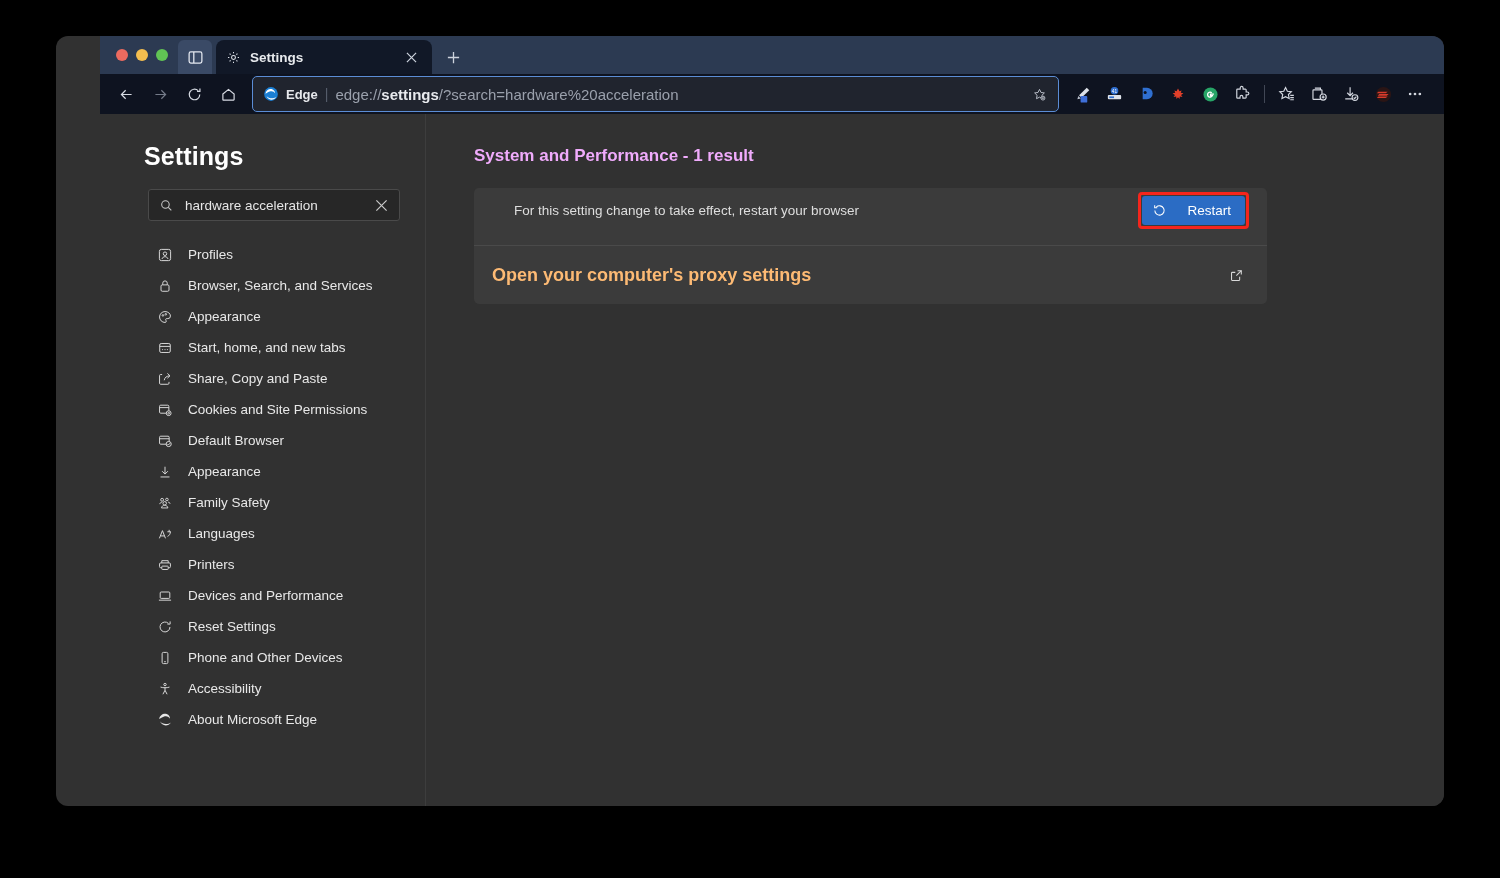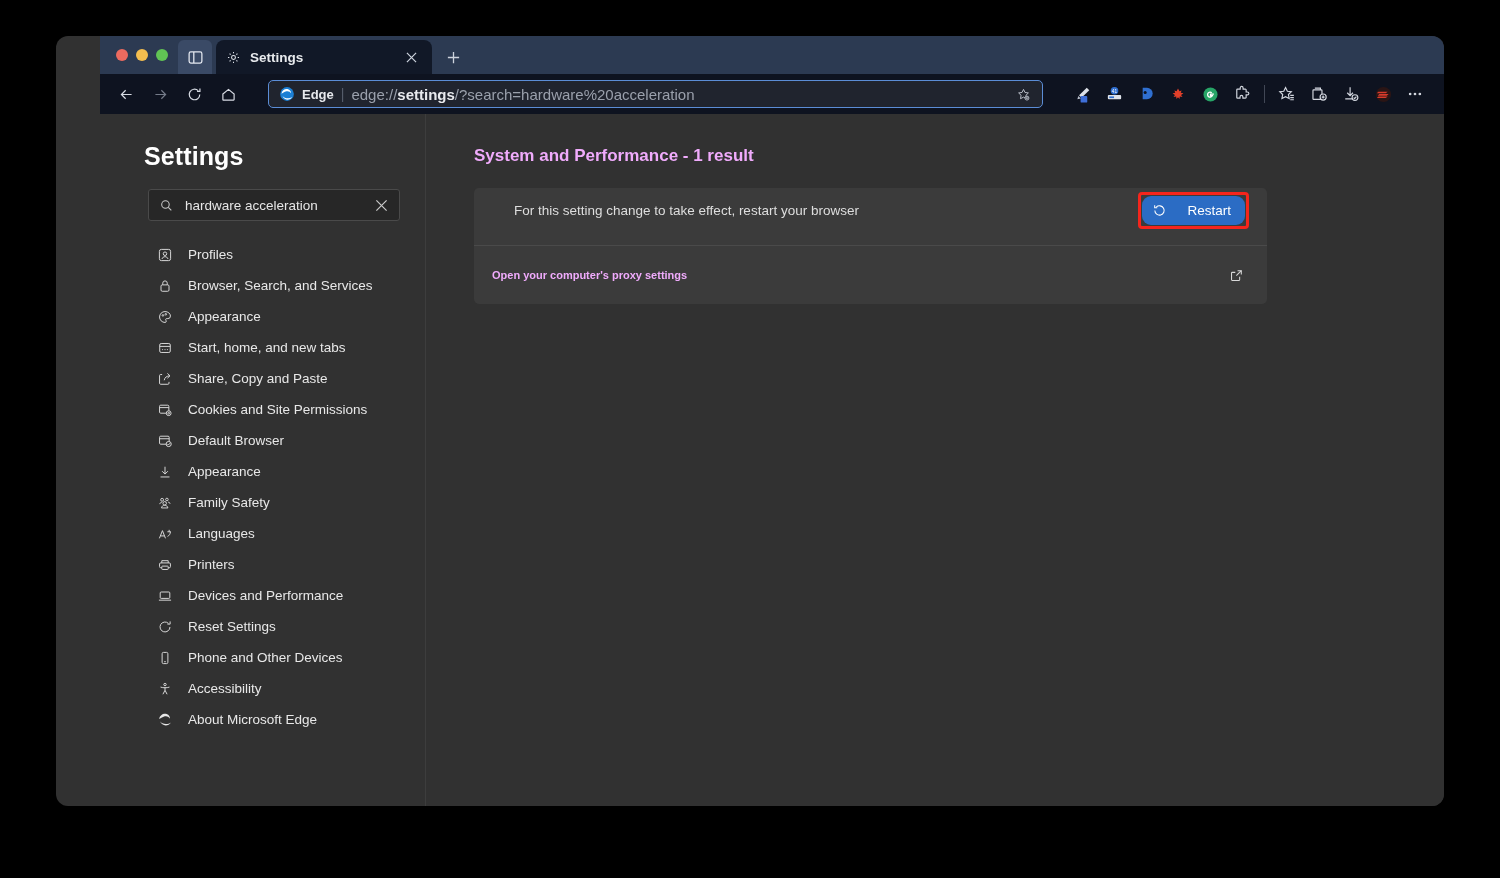--- a/index.html
+++ b/index.html
@@ -87,22 +87,22 @@
     width: 32px; height: 30px;
     display: flex; align-items: center; justify-content: center;
     color: #d7dbe3;
     border-radius: 5px;
     flex: none;
   }
   .nav-btn.dim { color: #747b89; }
 
   .omnibox {
     flex: 1;
-    height: 28px;
-    margin: 0 22px;
+    height: 36px;
+    margin: 0 6px;
     background: #20242e;
     border: 1px solid #5b8dd6;
     border-radius: 5px;
     display: flex;
     align-items: center;
     padding: 0 8px 0 10px;
     gap: 7px;
     min-width: 0;
   }
   .edge-logo { width: 16px; height: 16px; flex: none; }
@@ -269,42 +269,42 @@
   .sub-text {
     color: #dedede;
     font-size: 13.5px;
     flex: 1;
   }
   .restart-wrap { position: relative; flex: none; padding: 4px; }
   .restart-btn {
     background: #2b6cc4;
     color: #ffffff;
     border: none;
-    border-radius: 9px;
+    border-radius: 3px;
     height: 29px;
     padding: 0 14px 0 10px;
     display: flex;
     align-items: center;
     gap: 20px;
     font-size: 13.5px;
     font-family: "Liberation Sans", sans-serif;
   }
   .annot-restart { inset: 0 0 0 0; border-radius: 4px; }
 
   .divider { height: 1px; background: #4a4a4a; margin: 0; }
 
   .row-link {
     display: flex;
     align-items: center;
     padding: 16px 18px;
     min-height: 48px;
   }
   .link-label {
-    color: #f0abfc;
-    font-size: 11px;
+    color: #fdba74;
+    font-size: 18px;
     font-weight: 700;
     flex: 1;
   }
   .ext-icon { width: 26px; height: 26px; display:flex; align-items:center; justify-content:center; color:#d8d8d8; }
 </style>
 </head>
 <body>
 
 <div class="window">
 

